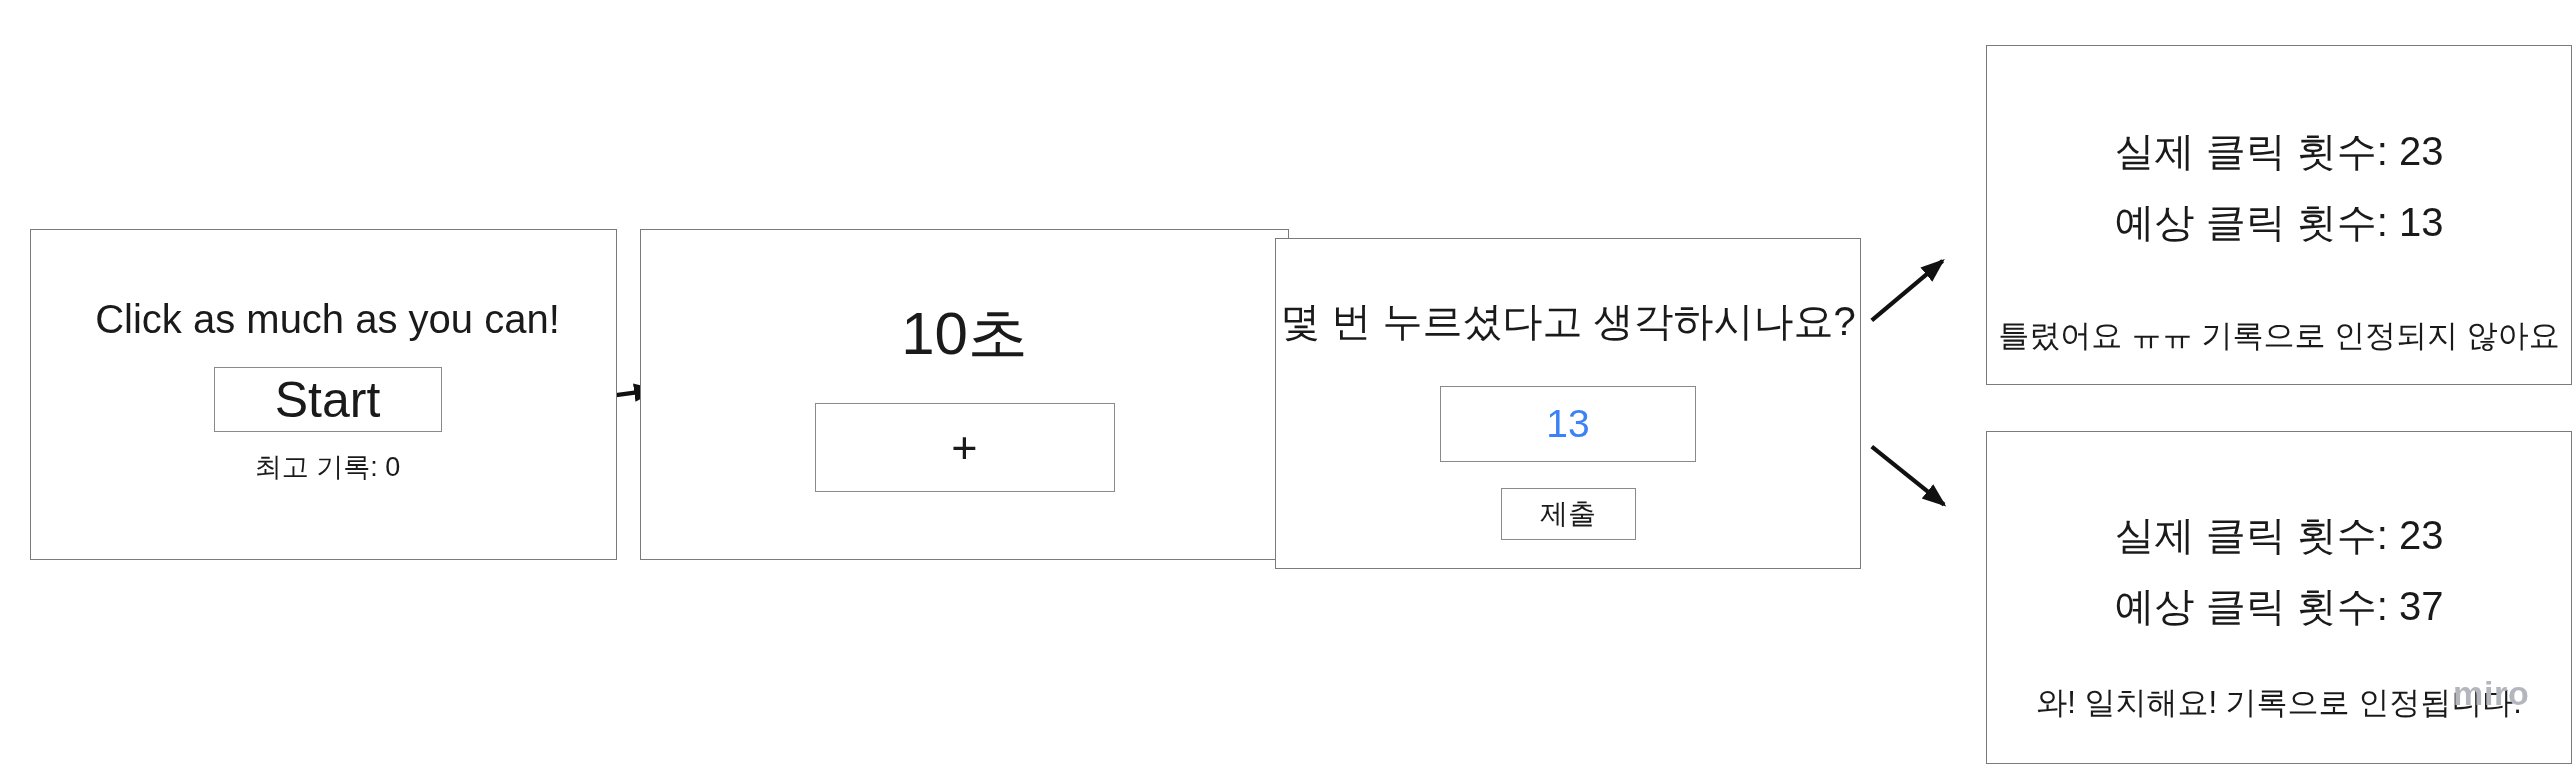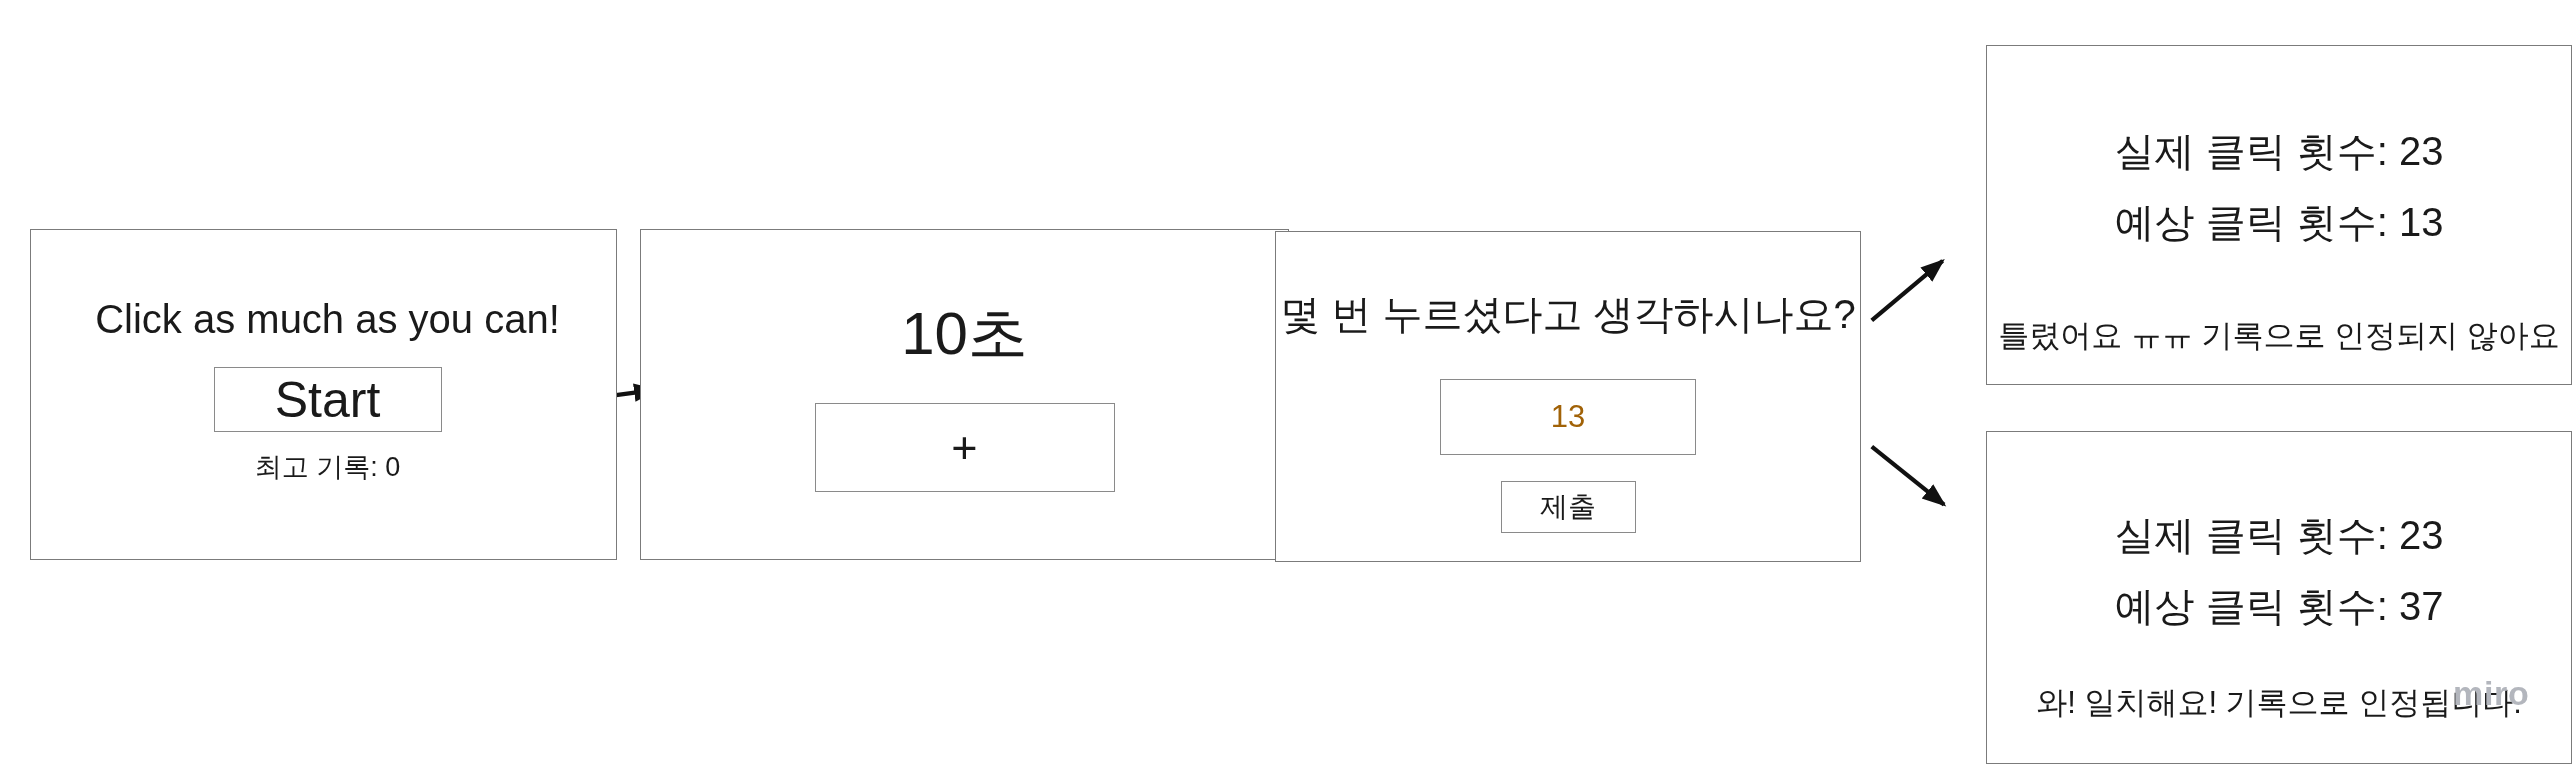--- a/index.html
+++ b/index.html
@@ -24,21 +24,21 @@
   .frame {
     position: absolute;
     background: #ffffff;
     border: 1.4px solid #7b7b7b;
     display: flex;
     flex-direction: column;
     align-items: center;
   }
   .frame-start   { left: 30px;   top: 229px; width: 587px; height: 331px; padding-left: 8px; }
   .frame-click   { left: 640px;  top: 229px; width: 649px; height: 331px; }
-  .frame-guess   { left: 1275px; top: 231px; width: 586px; height: 331px; }
+  .frame-guess   { left: 1275px; top: 238px; width: 586px; height: 331px; }
   .frame-wrong   { left: 1986px; top: 45px;  width: 586px; height: 340px; }
   .frame-correct { left: 1986px; top: 431px; width: 586px; height: 333px; }
 
   .screen-title {
     margin-top: 65px;
     font-size: 40px;
     line-height: 1.2;
     white-space: nowrap;
   }
   .wire-btn {
@@ -78,22 +78,22 @@
     font-size: 40px;
     line-height: 1.2;
     white-space: nowrap;
   }
   .guess-input {
     margin-top: 41px;
     width: 256px; height: 76px;
     border: 1.4px solid #8a8a8a;
     background: #ffffff;
     font-family: inherit;
-    font-size: 31px;
-    color: #a16207;
+    font-size: 39px;
+    color: #3b82f6;
     text-align: center;
   }
   .submit-btn {
     margin-top: 25.5px;
     width: 135px; height: 52px;
     font-size: 28px;
   }
 
   .result-line {
     font-size: 40px;

